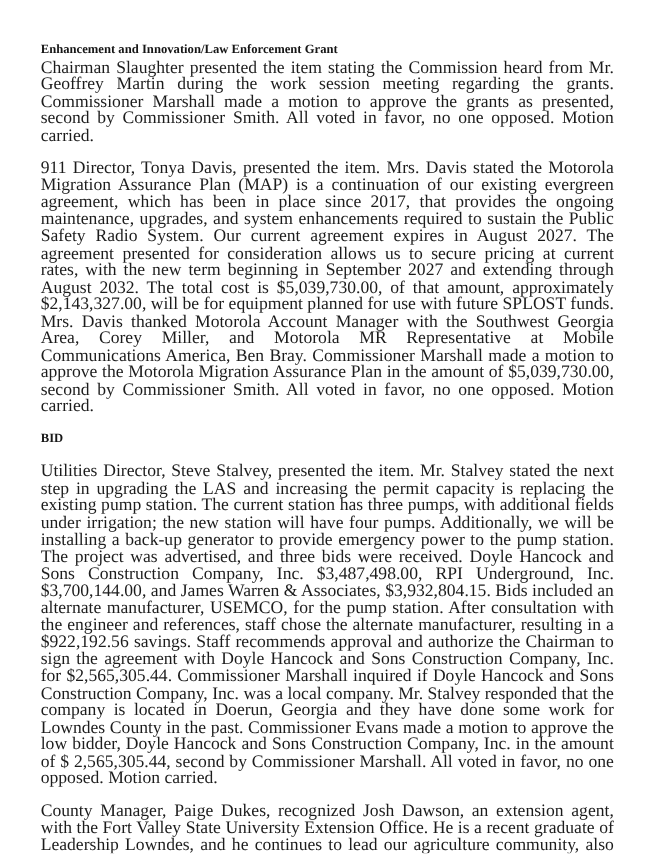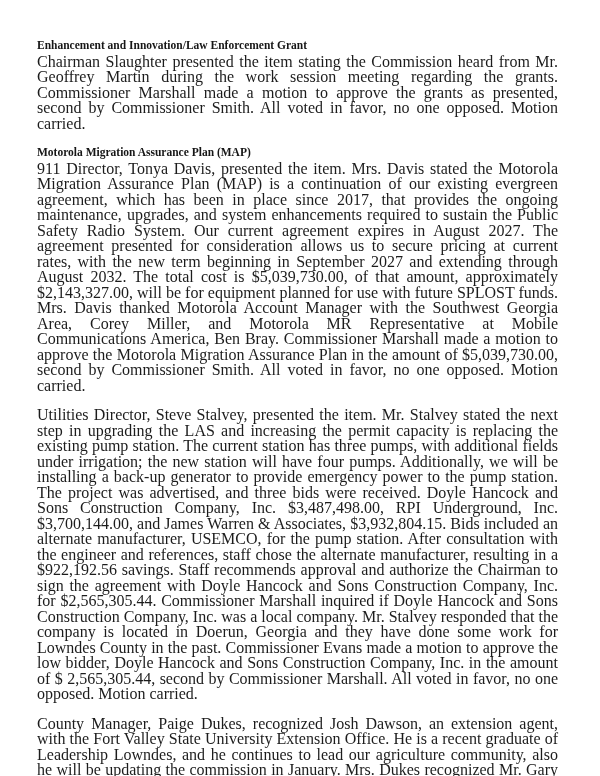--- a/index.html
+++ b/index.html
@@ -42,24 +42,26 @@
 <body>
 
 <div class="page">
 
   <section class="doc-section">
     <h2 class="doc-heading">Enhancement and Innovation/Law Enforcement Grant</h2>
     <p class="doc-paragraph">Chairman Slaughter presented the item stating the Commission heard from Mr. Geoffrey Martin during the work session meeting regarding the grants. Commissioner Marshall made a motion to approve the grants as presented, second by Commissioner Smith. All voted in favor, no one opposed. Motion carried.</p>
   </section>
 
   <section class="doc-section">
-    <h2 class="doc-heading">Motorola Migration Assurance Plan (MAP)</h2>
     <p class="doc-paragraph">911 Director, Tonya Davis, presented the item. Mrs. Davis stated the Motorola Migration Assurance Plan (MAP) is a continuation of our existing evergreen agreement, which has been in place since 2017, that provides the ongoing maintenance, upgrades, and system enhancements required to sustain the Public Safety Radio System. Our current agreement expires in August 2027. The agreement presented for consideration allows us to secure pricing at current rates, with the new term beginning in September 2027 and extending through August 2032. The total cost is $5,039,730.00, of that amount, approximately $2,143,327.00, will be for equipment planned for use with future SPLOST funds. Mrs. Davis thanked Motorola Account Manager with the Southwest Georgia Area, Corey Miller, and Motorola MR Representative at Mobile Communications America, Ben Bray. Commissioner Marshall made a motion to approve the Motorola Migration Assurance Plan in the amount of $5,039,730.00, second by Commissioner Smith. All voted in favor, no one opposed. Motion carried.</p>
   </section>
 
+  <section class="doc-section">
+    <h2 class="doc-heading">BID</h2>
+  </section>
 
   <section class="doc-section">
     <p class="doc-paragraph">Utilities Director, Steve Stalvey, presented the item. Mr. Stalvey stated the next step in upgrading the LAS and increasing the permit capacity is replacing the existing pump station. The current station has three pumps, with additional fields under irrigation; the new station will have four pumps. Additionally, we will be installing a back-up generator to provide emergency power to the pump station. The project was advertised, and three bids were received. Doyle Hancock and Sons Construction Company, Inc. $3,487,498.00, RPI Underground, Inc. $3,700,144.00, and James Warren &amp; Associates, $3,932,804.15. Bids included an alternate manufacturer, USEMCO, for the pump station. After consultation with the engineer and references, staff chose the alternate manufacturer, resulting in a $922,192.56 savings. Staff recommends approval and authorize the Chairman to sign the agreement with Doyle Hancock and Sons Construction Company, Inc. for $2,565,305.44. Commissioner Marshall inquired if Doyle Hancock and Sons Construction Company, Inc. was a local company. Mr. Stalvey responded that the company is located in Doerun, Georgia and they have done some work for Lowndes County in the past. Commissioner Evans made a motion to approve the low bidder, Doyle Hancock and Sons Construction Company, Inc. in the amount of $ 2,565,305.44, second by Commissioner Marshall. All voted in favor, no one opposed. Motion carried.</p>
   </section>
 
   <section class="doc-section">
     <p class="doc-paragraph">County Manager, Paige Dukes, recognized Josh Dawson, an extension agent, with the Fort Valley State University Extension Office. He is a recent graduate of Leadership Lowndes, and he continues to lead our agriculture community, also he will be updating the commission in January. Mrs. Dukes recognized Mr. Gary Doddard and explained he is in layman's terms, our community liaison with Moody Air Force Base. Additionally, Mrs. Dukes recognized Mr. Alvin Payton whom she serves with on the Valdosta-Lowndes Parks and Recreation Authority, and she greatly appreciates his leadership. Mrs. Dukes mentioned the bicentennial events coming to a close with a few events left before the end of the year. Mrs. Dukes thanked the Public Information Officer, Meghan Barwick, and her staff for all of their efforts in coordinating all the events related to the bicentennial celebration. Mrs. Dukes</p>
   </section>
 
 </div>

